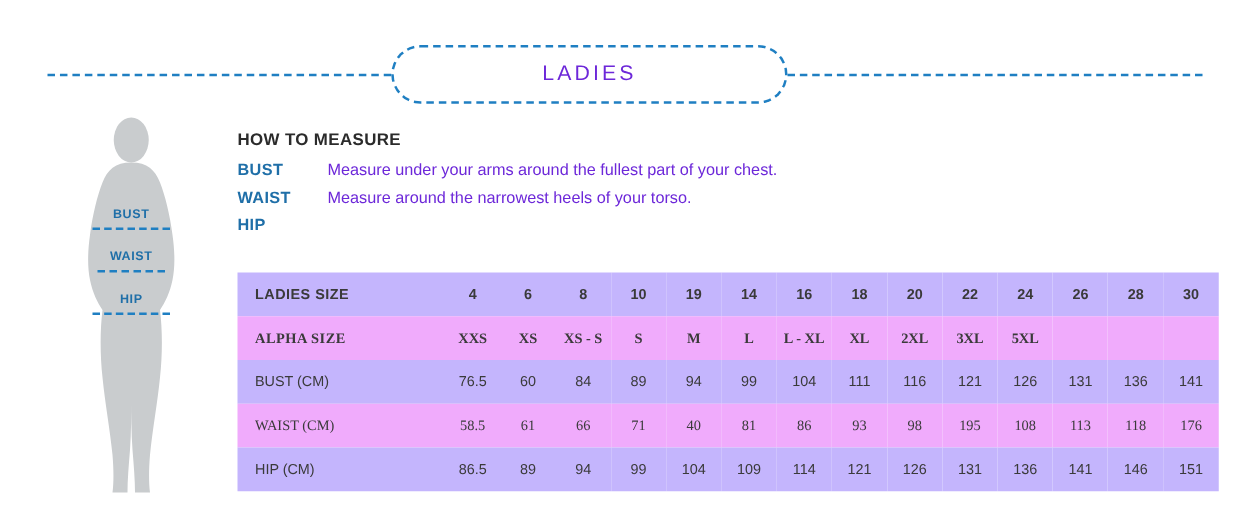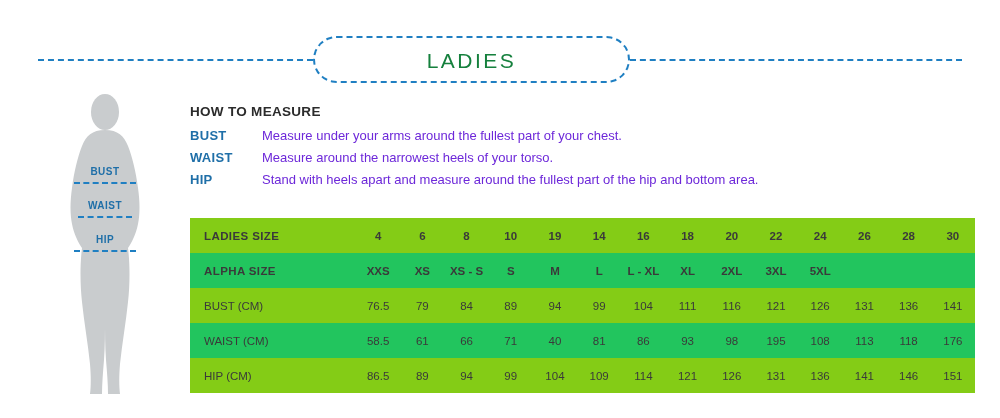--- a/index.html
+++ b/index.html
@@ -41,23 +41,23 @@
     height: 47px;
     border: 2px dashed #1f7fc2;
     border-radius: 24px;
     box-sizing: border-box;
   }
   .title-text {
     position: absolute;
     width: 100%;
     text-align: center;
     top: 11px;
-    font-size: 21px;
+    font-size: 17px;
     letter-spacing: 2.5px;
-    color: #15803d;
+    color: #6d28d9;
     font-weight: 400;
   }
 
   
   .figure {
     position: absolute;
     left: 40px;
     top: 92px;
     width: 130px;
     height: 310px;
@@ -126,22 +126,22 @@
     border-collapse: collapse;
     font-size: 11.5px;
   }
   .size-table tr { height: 35px; }
   .size-table td {
     padding: 0;
     vertical-align: middle;
     color: #3a3a3a;
     white-space: nowrap;
   }
-  .size-table tr.shade { background: #84cc16; }
-  .size-table tr.plain { background: #22c55e; }
+  .size-table tr.shade { background: #c4b5fd; }
+  .size-table tr.plain { background: #f0abfc; font-family: Liberation Serif, serif; }
   .row-label {
     width: 140px;
     padding-left: 14px !important;
     font-weight: normal;
   }
   .row-label.bold { font-weight: bold; letter-spacing: 0.4px; }
   .cell {
     width: 41px;
     text-align: center;
   }
@@ -185,21 +185,20 @@
   <div class="howto-row">
     <div class="howto-term">BUST</div>
     <div class="howto-desc">Measure under your arms around the fullest part of your chest.</div>
   </div>
   <div class="howto-row">
     <div class="howto-term">WAIST</div>
     <div class="howto-desc">Measure around the narrowest heels of your torso.</div>
   </div>
   <div class="howto-row">
     <div class="howto-term">HIP</div>
-    <div class="howto-desc">Stand with heels apart and measure around the fullest part of the hip and bottom area.</div>
   </div>
 </div>
 
 <table class="size-table">
   <tbody>
     <tr class="shade">
       <td class="row-label bold">LADIES SIZE</td>
       <td class="cell bold">4</td>
       <td class="cell bold">6</td>
       <td class="cell bold">8</td>
@@ -228,21 +227,21 @@
       <td class="cell bold">2XL</td>
       <td class="cell bold">3XL</td>
       <td class="cell bold">5XL</td>
       <td class="cell bold"></td>
       <td class="cell bold"></td>
       <td class="cell bold"></td>
     </tr>
     <tr class="shade">
       <td class="row-label">BUST (CM)</td>
       <td class="cell">76.5</td>
-      <td class="cell">79</td>
+      <td class="cell">60</td>
       <td class="cell">84</td>
       <td class="cell">89</td>
       <td class="cell">94</td>
       <td class="cell">99</td>
       <td class="cell">104</td>
       <td class="cell">111</td>
       <td class="cell">116</td>
       <td class="cell">121</td>
       <td class="cell">126</td>
       <td class="cell">131</td>

